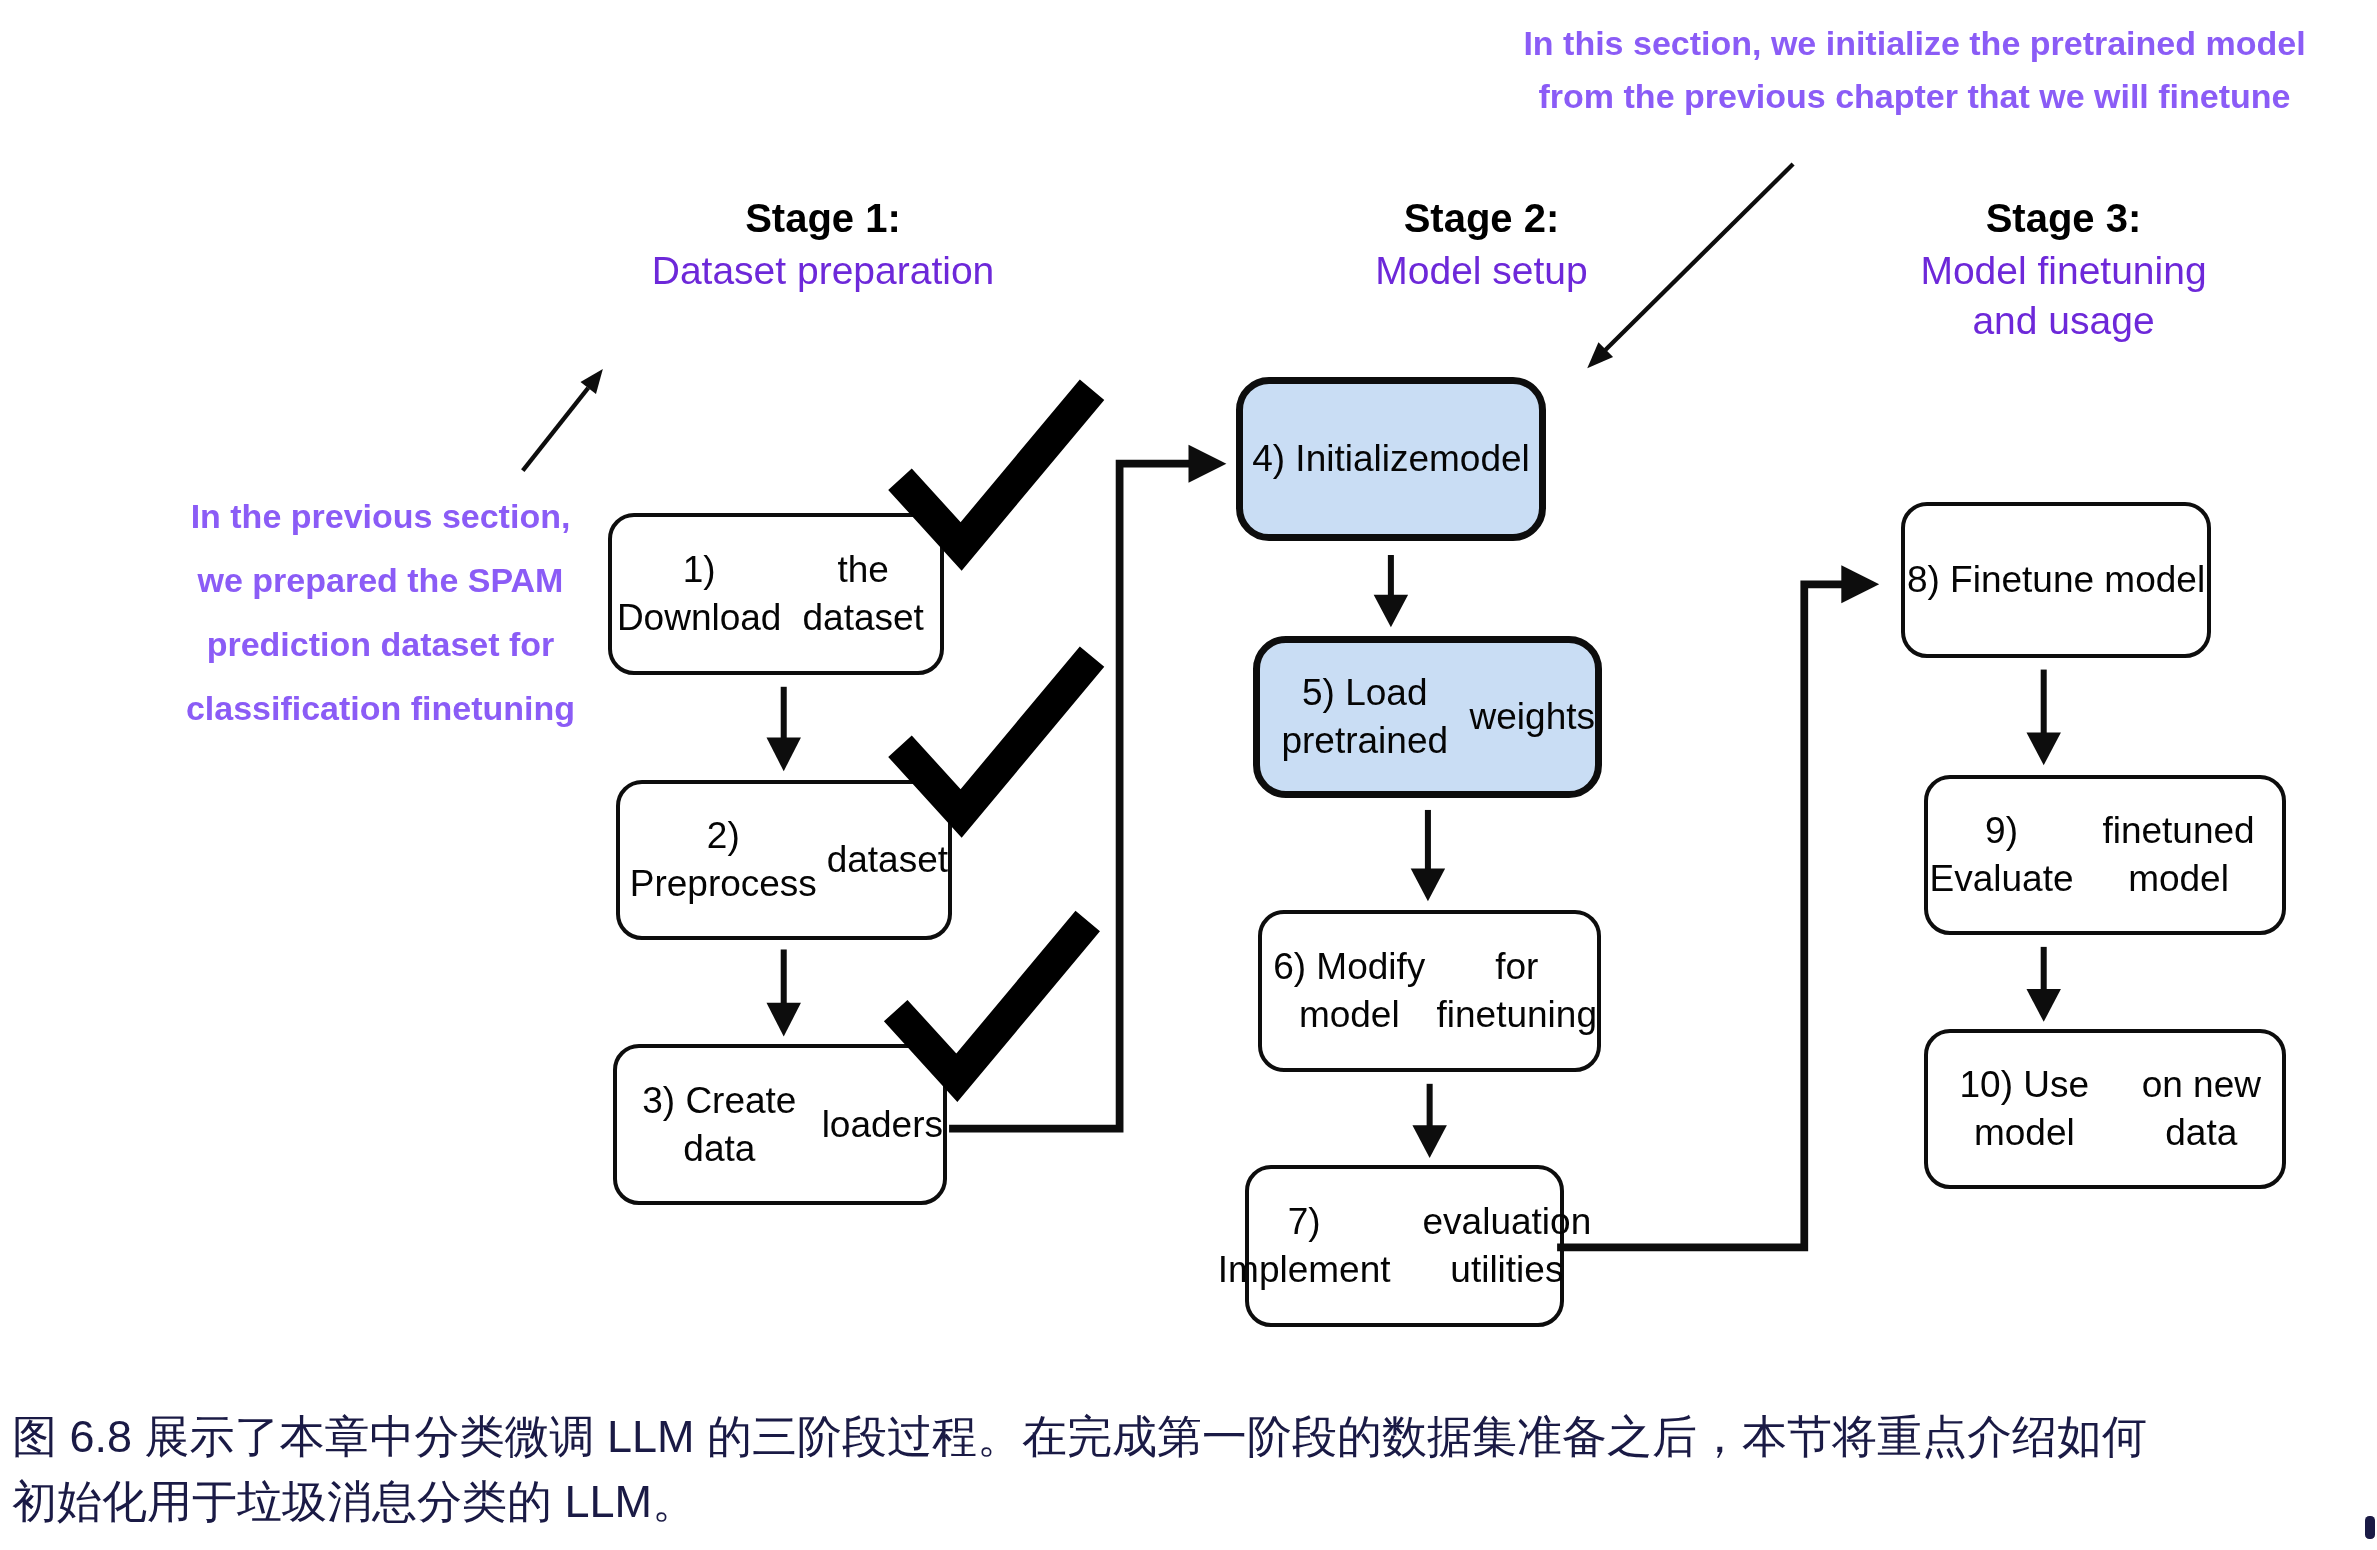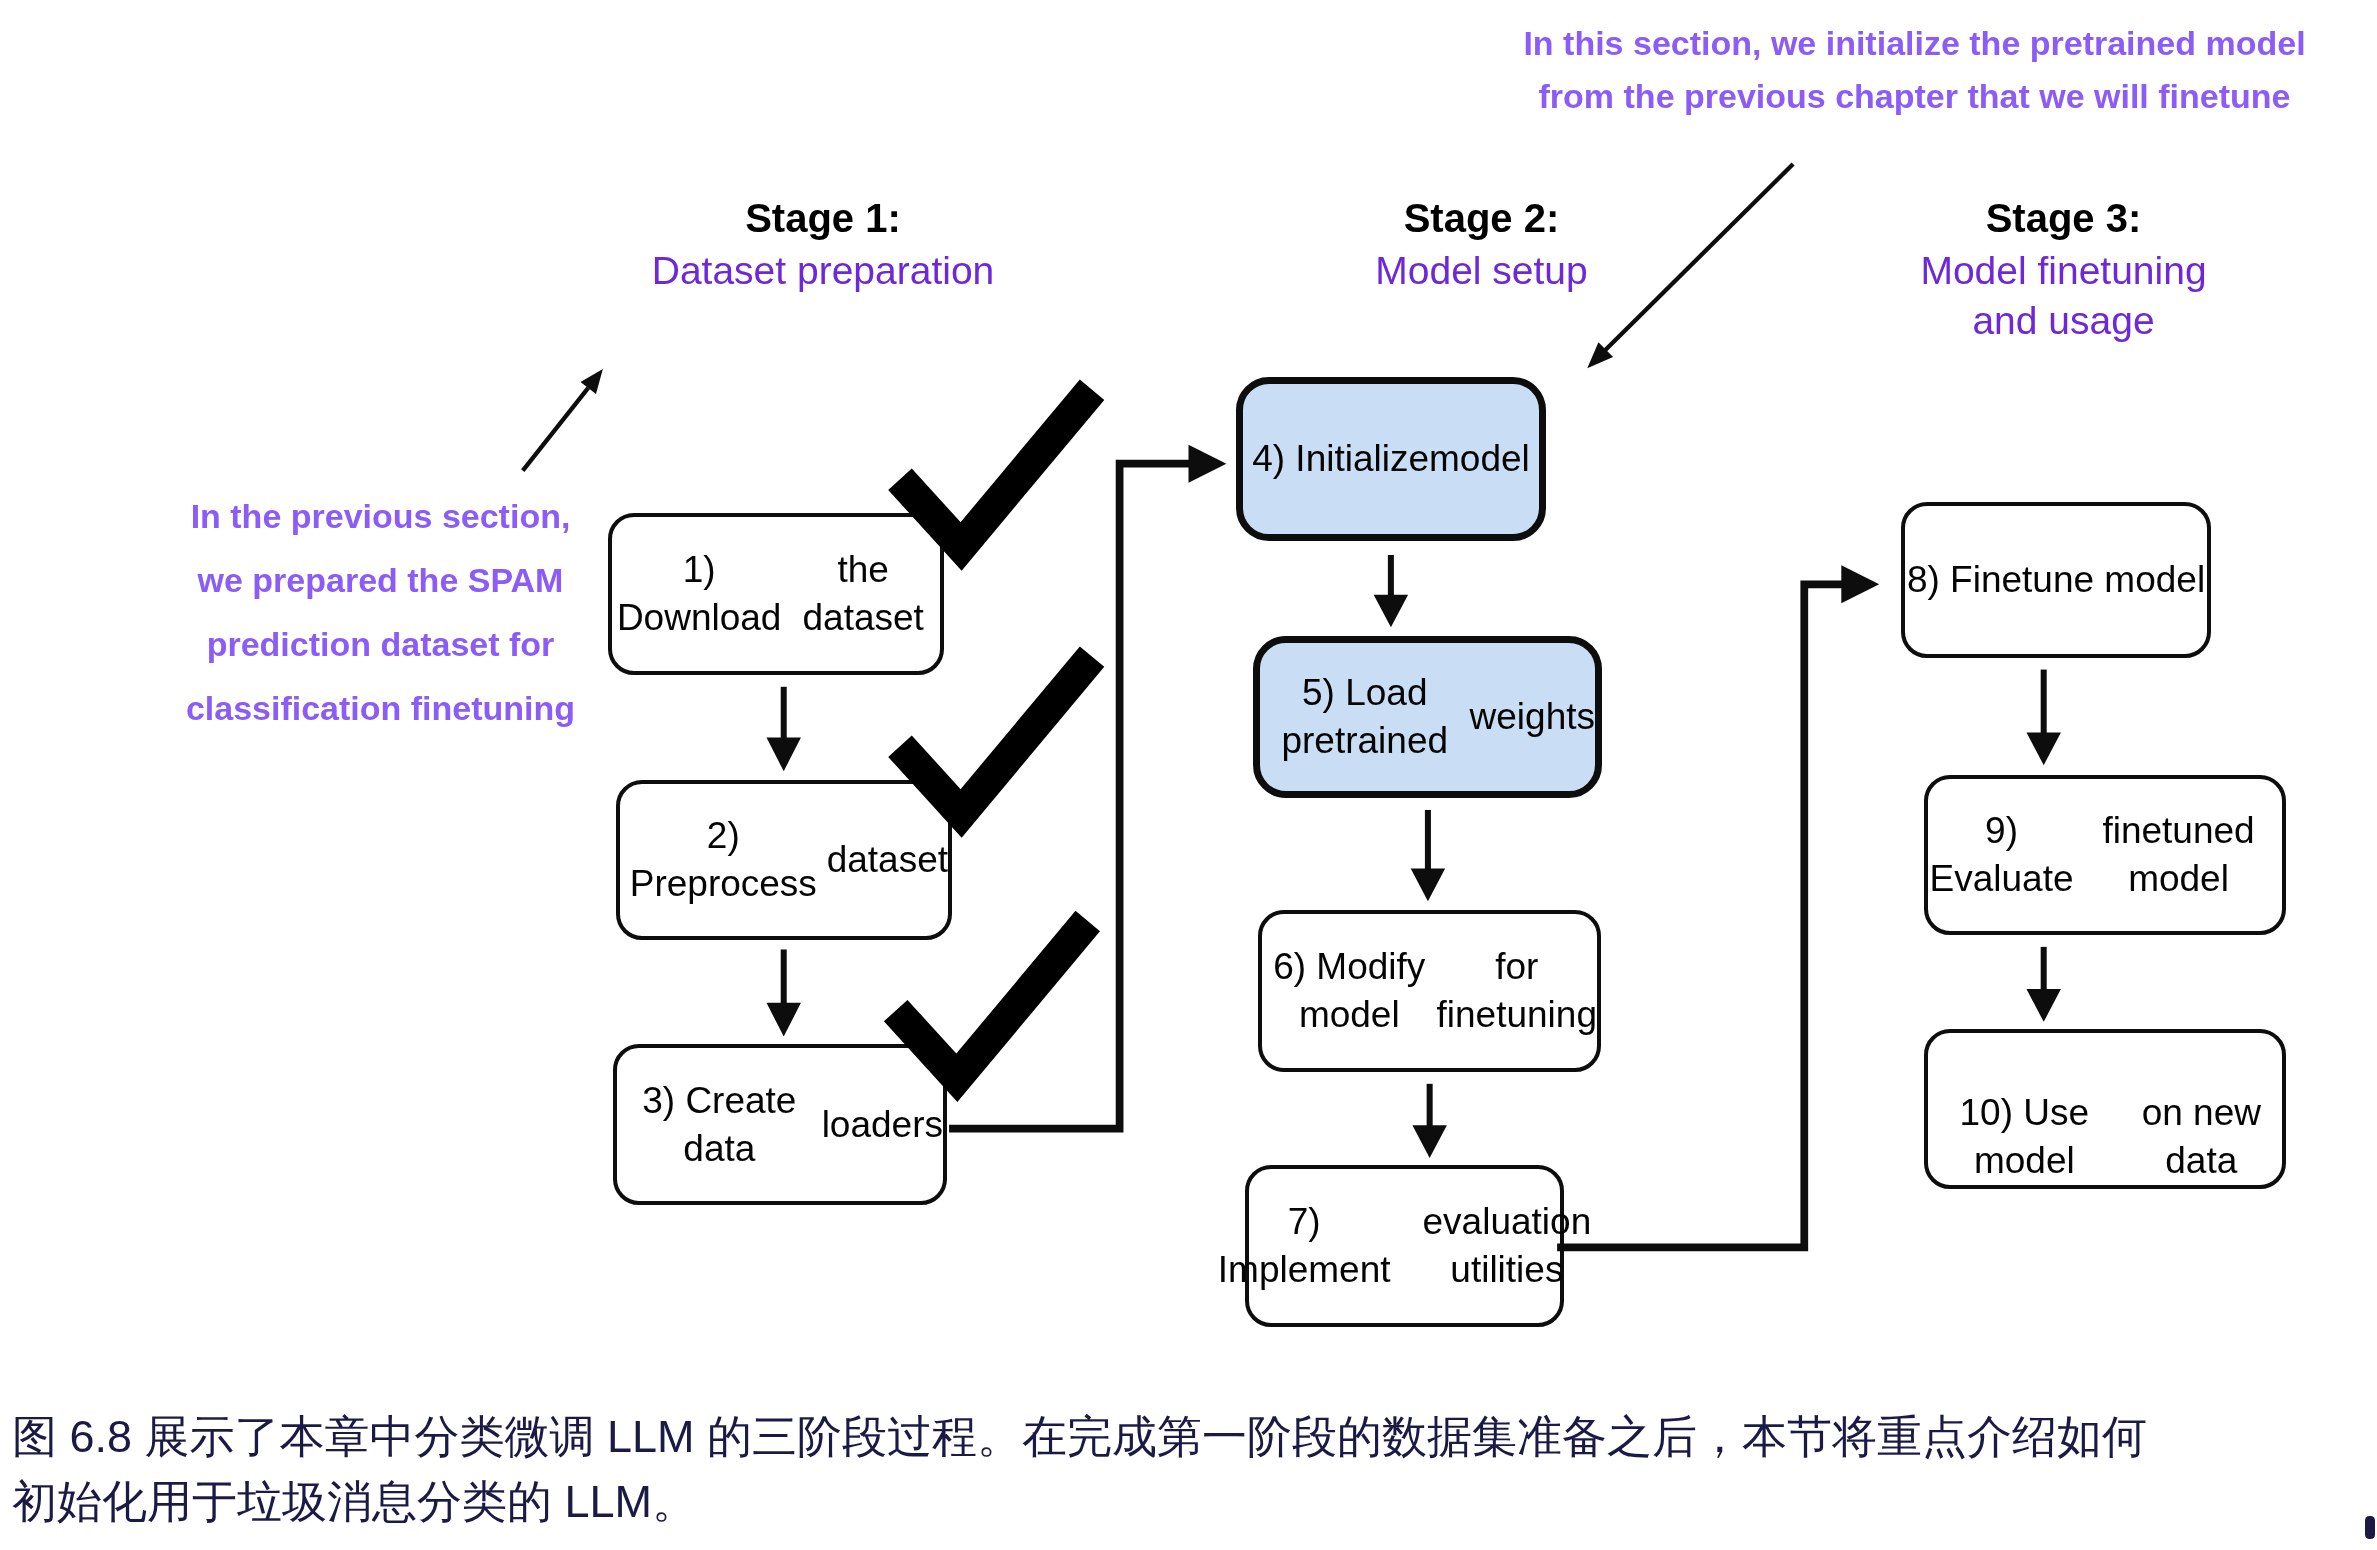--- a/index.html
+++ b/index.html
@@ -106,21 +106,21 @@
     <span>evaluation utilities</span>
   </div>
 
   <div class="box" style="left:1889px;top:502px;width:310px;height:156px;margin-left:12px;">
     <span>8) Finetune model</span>
   </div>
   <div class="box" style="left:1924px;top:775px;width:362px;height:160px;">
     <span>9) Evaluate</span>
     <span>finetuned model</span>
   </div>
-  <div class="box" style="left:1924px;top:1029px;width:362px;height:160px;align-items:flex-end;">
+  <div class="box" style="left:1924px;top:1029px;width:362px;height:160px;">
     <span>10) Use model</span>
     <span>on new data</span>
   </div>
 
   <svg class="overlay" width="2377" height="1551" viewBox="0 0 2760 1800">
 
     <g>
       <line class="conn" stroke-width="7" x1="910" y1="797" x2="910" y2="858"></line>
       <polygon class="head" points="890,856 930,856 910,895"></polygon>
     </g>

